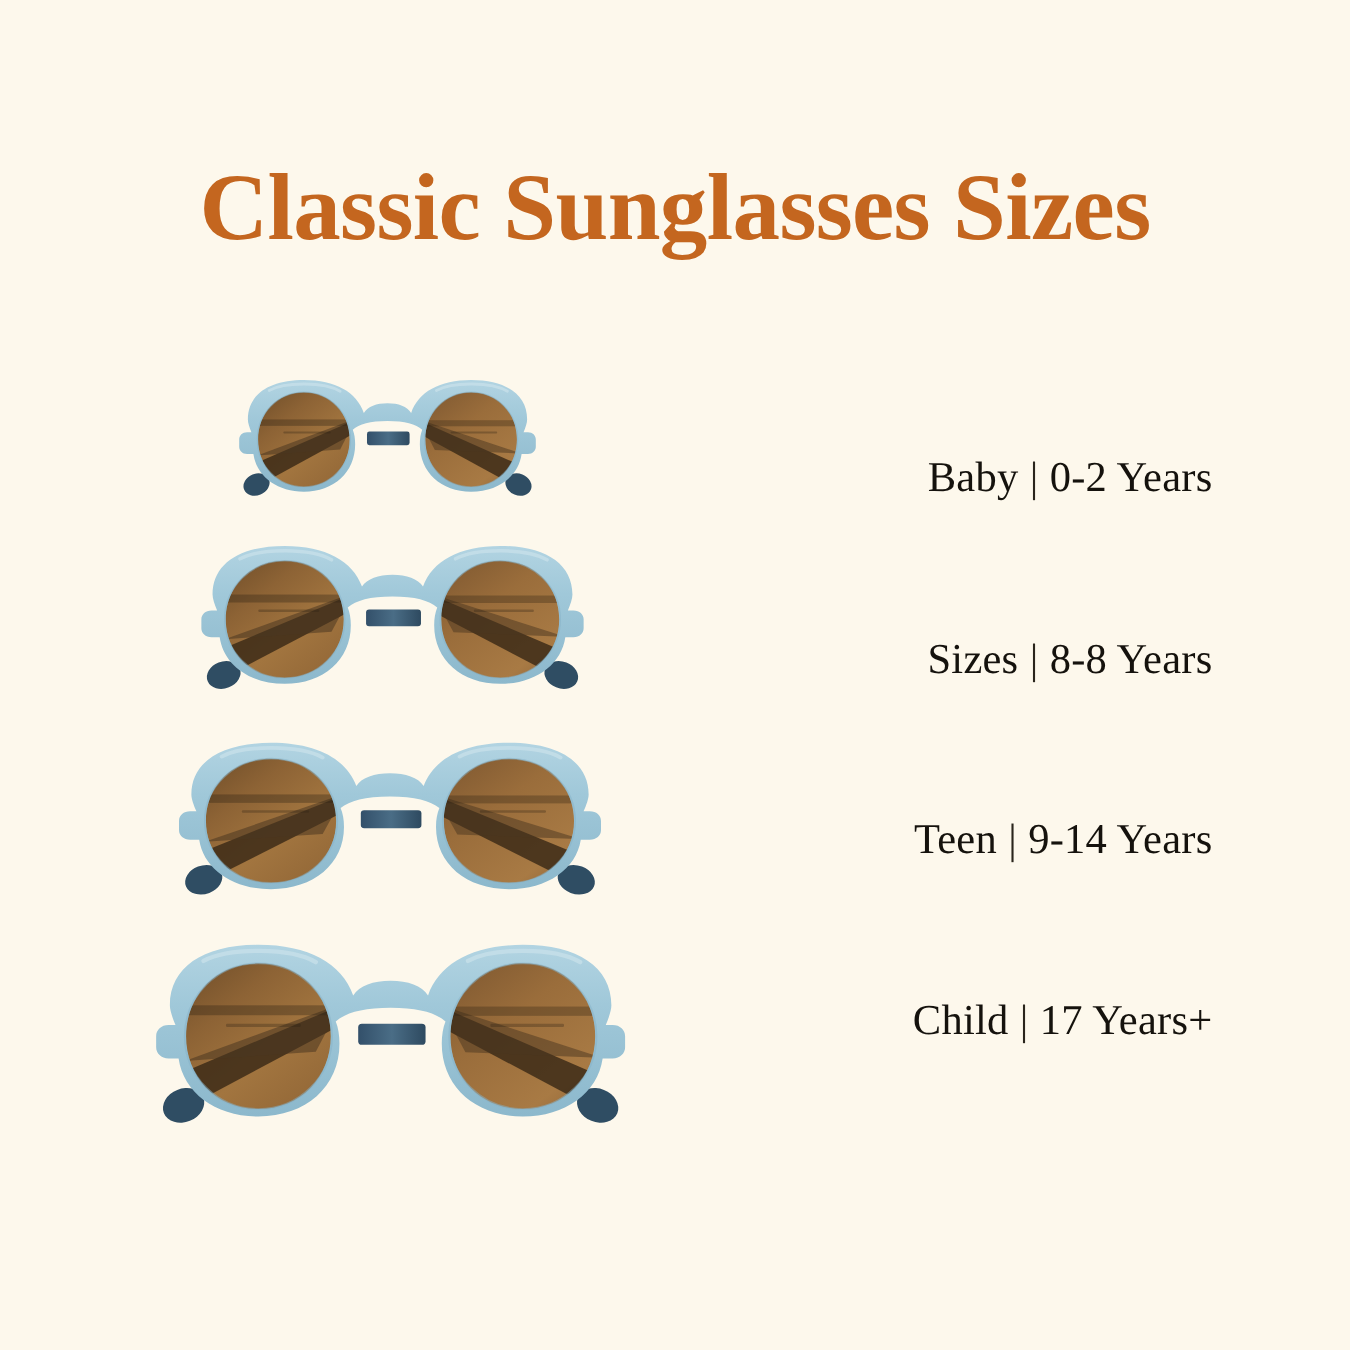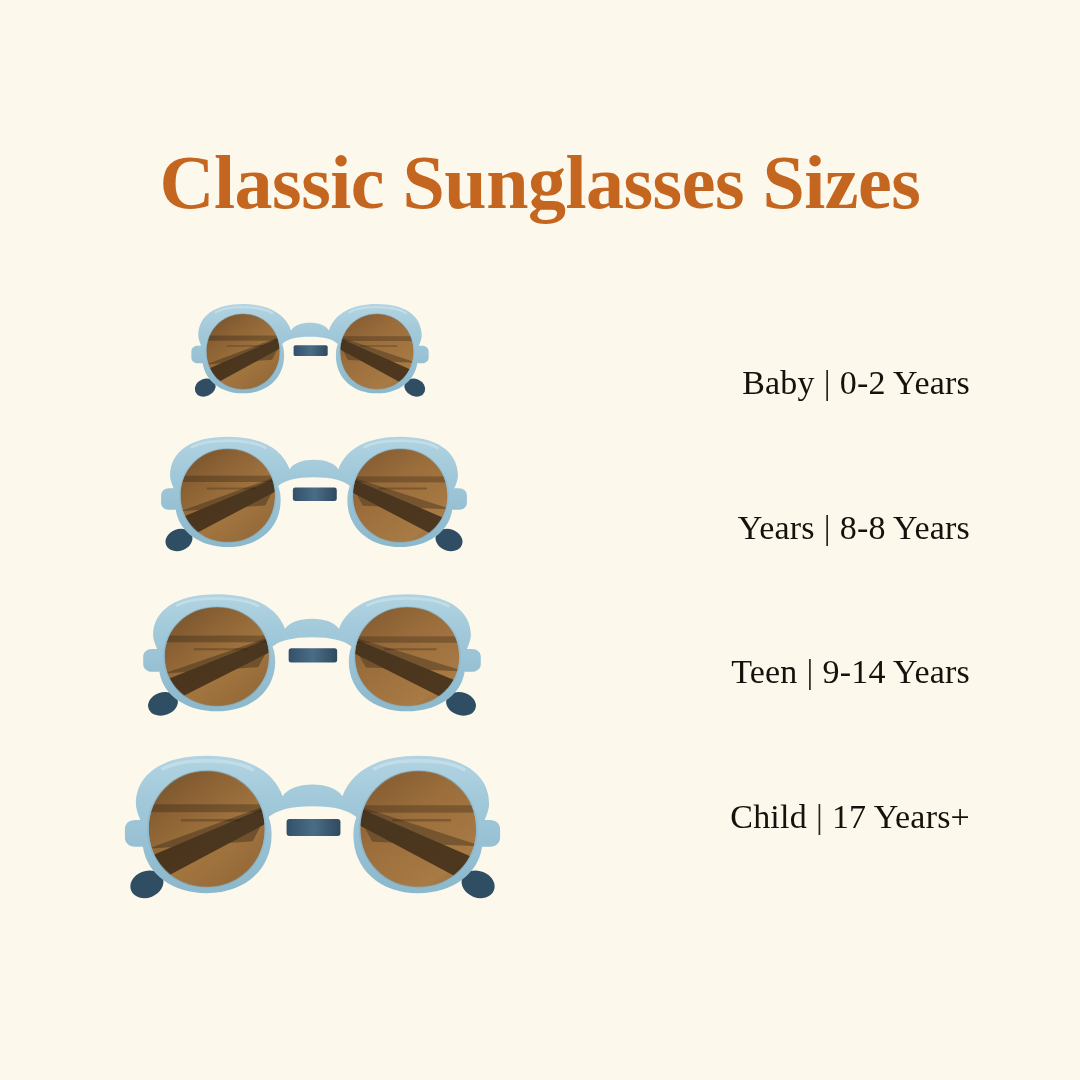--- a/index.html
+++ b/index.html
@@ -72,21 +72,21 @@
   }
   .glasses svg { display: block; width: 100%; height: 100%; }
 
   
 </style>
 </head>
 <body style="background: rgb(253, 248, 236);">
 
 <div id="canvas" style="background: rgb(253, 248, 236);">
 
-  <h1 class="page-title" style="color: rgb(196, 102, 31); margin-top: 16px;">Classic Sunglasses Sizes</h1>
+  <h1 class="page-title" style="color: rgb(196, 102, 31);">Classic Sunglasses Sizes</h1>
 
   <div id="glasses-group">
       <div class="glasses" style="left: 168px; top: 297px; width: 284px; height: 106px;">
 <svg viewBox="0 0 900 330" preserveAspectRatio="none">
   <defs>
     <linearGradient id="lensL_g0" x1="0" y1="0" x2="1" y2="1">
       <stop offset="0%" stop-color="#6d4c28"></stop>
       <stop offset="28%" stop-color="#8d6335"></stop>
       <stop offset="55%" stop-color="#a2753f"></stop>
       <stop offset="100%" stop-color="#8a6033"></stop>
@@ -514,21 +514,21 @@
   <path d="M 574 48 C 614 26, 714 26, 754 50" stroke="#c8e0ea" stroke-width="7" fill="none" stroke-linecap="round" opacity="0.75"></path>
 </svg>
       </div>
     </div>
 
   <div id="label-group">
       <div class="size-row" style="top: 383px;">
         <div class="size-label" style="color: rgb(21, 18, 13);"><span>Baby</span><span class="divider">|</span><span>0-2 Years</span></div>
       </div>
       <div class="size-row" style="top: 528px;">
-        <div class="size-label" style="color: rgb(21, 18, 13);"><span>Years</span><span class="divider">|</span><span>8-8 Years</span></div>
+        <div class="size-label" style="color: rgb(21, 18, 13);"><span>Sizes</span><span class="divider">|</span><span>8-8 Years</span></div>
       </div>
       <div class="size-row" style="top: 672px;">
         <div class="size-label" style="color: rgb(21, 18, 13); margin-left: 16px;"><span>Teen</span><span class="divider">|</span><span>9-14 Years</span></div>
       </div>
       <div class="size-row" style="top: 817px;">
         <div class="size-label" style="color: rgb(21, 18, 13);"><span>Child</span><span class="divider">|</span><span>17 Years+</span></div>
       </div>
     </div>
 
 </div>

